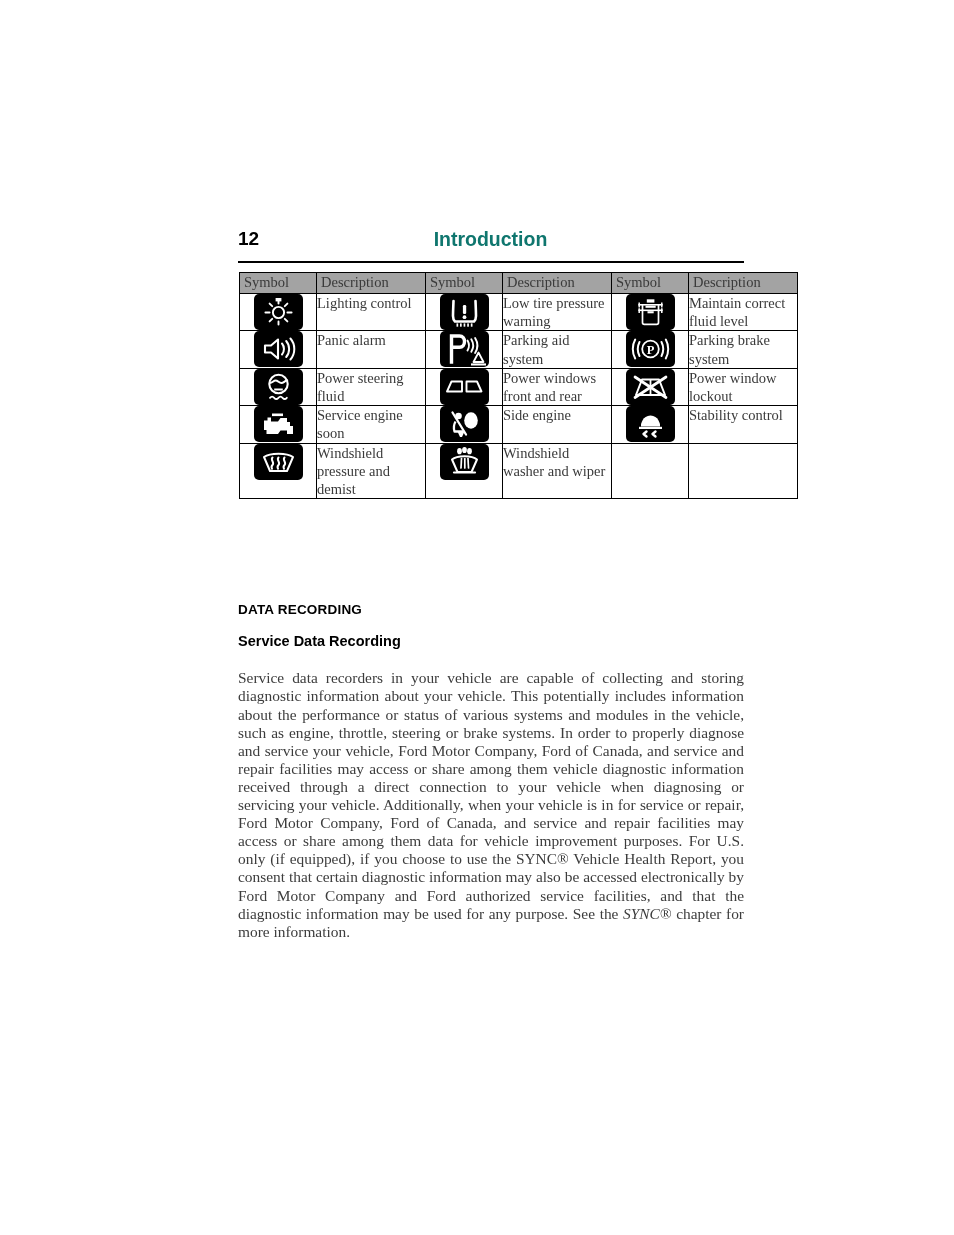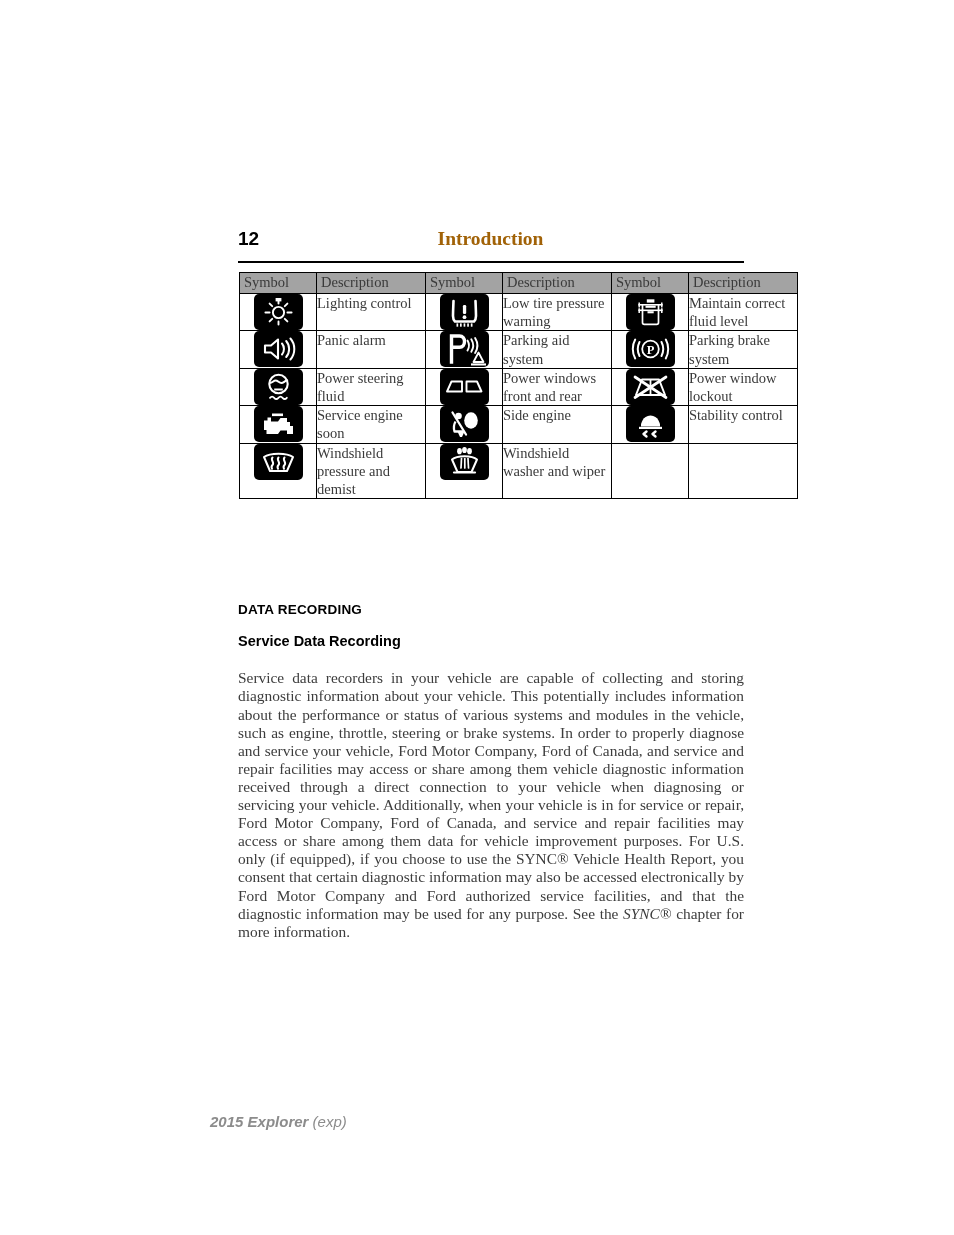--- a/index.html
+++ b/index.html
@@ -33,24 +33,24 @@
     font-size: 19px;
     color: #000000;
     letter-spacing: 0px;
   }
   .page-title {
     position: absolute;
     left: 0;
     top: 0;
     width: 505px;
     text-align: center;
-    font-family: Liberation Serif, serif;
+    font-family: Liberation Sans, sans-serif;
     font-weight: bold;
     font-size: 19.5px;
-    color: #a16207;
+    color: #0f766e;
   }
   .header-rule {
     position: absolute;
     left: 238px;
     top: 261px;
     width: 506px;
     height: 2px;
     background: #000000;
   }
 
@@ -410,19 +410,15 @@
 
     </tbody>
   </table>
 
   <div class="section-head">DATA RECORDING</div>
   <div class="sub-head">Service Data Recording</div>
 
   <p class="body-copy"><span>Service data recorders in your vehicle are capable of collecting and storing diagnostic information about your vehicle. This potentially includes information about the performance or status of various systems and modules in the vehicle, such as engine, throttle, steering or brake systems. In order to properly diagnose and service your vehicle, Ford Motor Company, Ford of Canada, and service and repair facilities may access or share among them vehicle diagnostic information received through a direct connection to your vehicle when diagnosing or servicing your vehicle. Additionally, when your vehicle is in for service or repair, Ford Motor Company, Ford of Canada, and service and repair facilities may access or share among them data for vehicle improvement purposes. For U.S. only (if equipped), if you choose to use the SYNC® Vehicle Health Report, you consent that certain diagnostic information may also be accessed electronically by Ford Motor Company and Ford authorized service facilities, and that the diagnostic information may be used for any purpose. See the </span><i>SYNC®</i><span> chapter for more information.</span></p>
 
   <div class="footer">
-    <div class="footer-line">
-      <span class="strong">2015 Explorer</span>
-      <span class="light">(exp)</span>
-    </div>
   </div>
 
 </div>
 
 </body></html>

